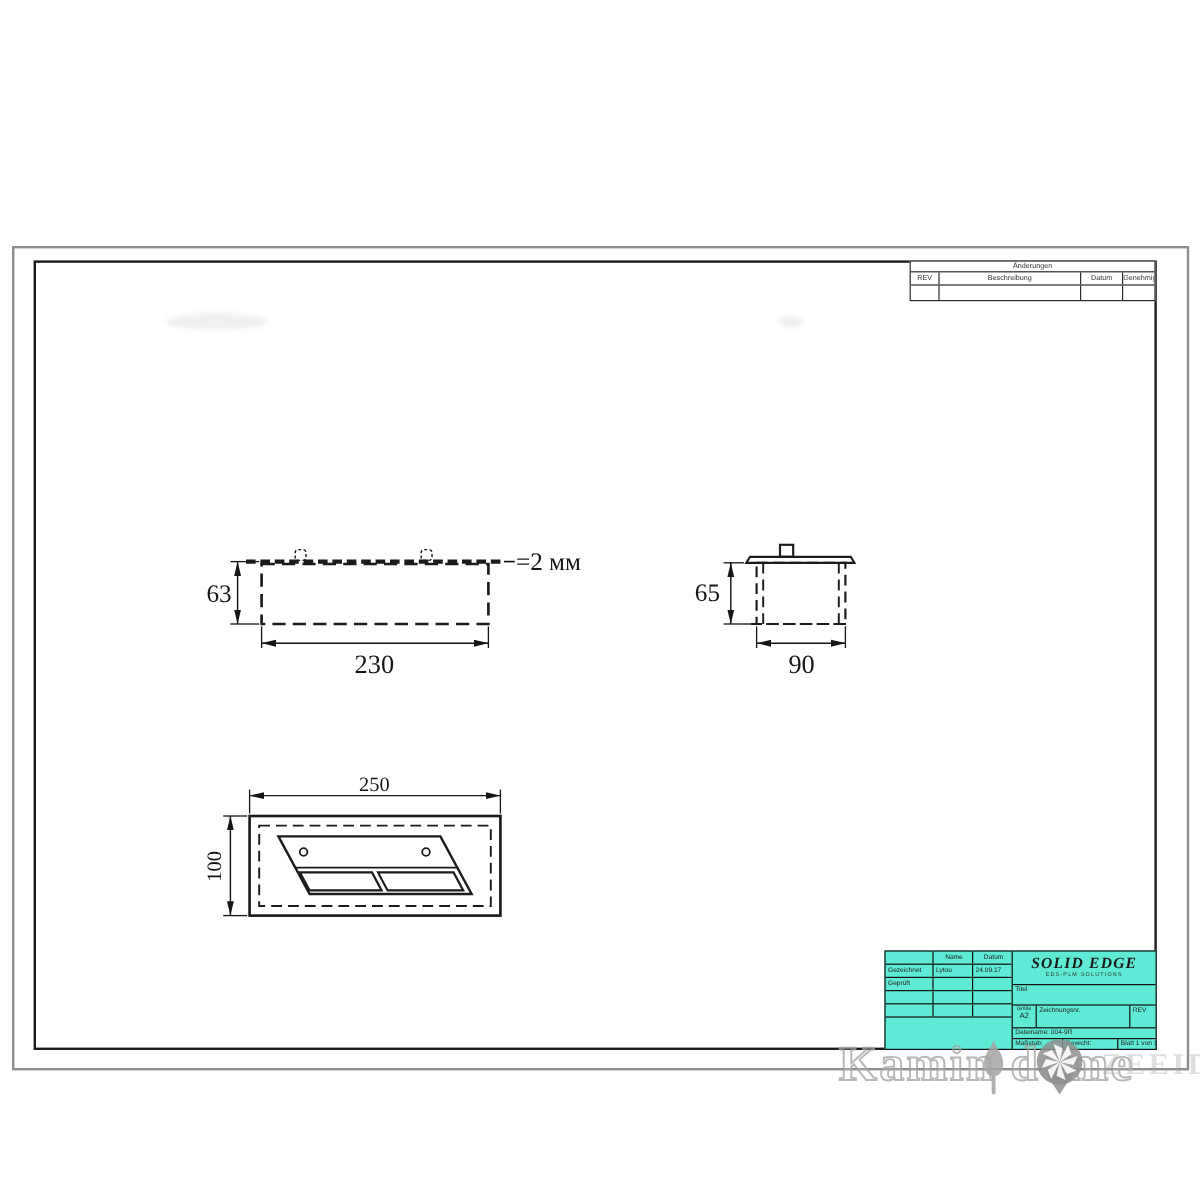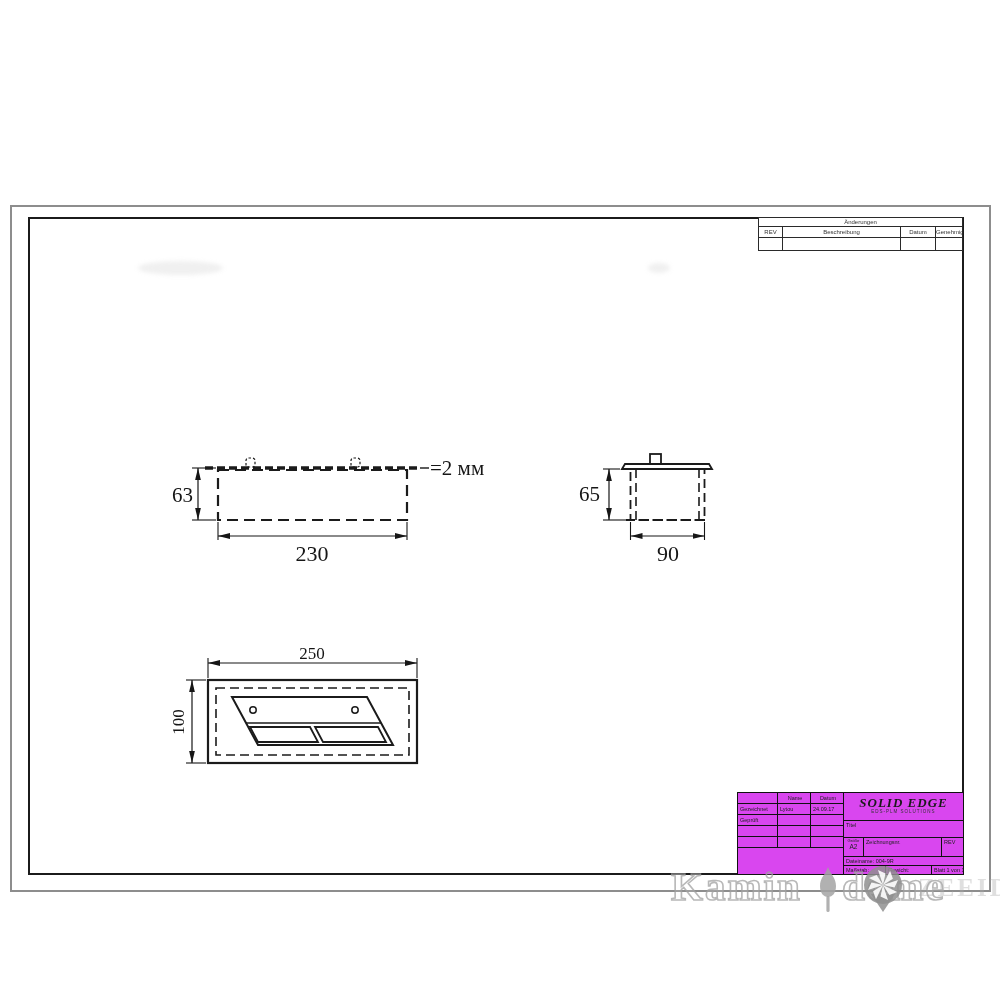--- a/index.html
+++ b/index.html
@@ -21,21 +21,21 @@
   .rev-row.empty{height:12px;}
   .rev-cell{box-sizing:border-box;border-right:1px solid #2a2a2a;text-align:center;overflow:hidden;white-space:nowrap;}
   .rev-cell:last-child{border-right:none;}
   .c0{width:24px;} .c1{width:118px;} .c2{width:35px;} .c3{width:28px;flex:1;}
 
   
   .view-svg{position:absolute;overflow:visible;}
   .dim-text{font-family:"Liberation Serif",serif;fill:#161616;}
 
   
-  .tb{position:absolute;left:737px;top:792px;width:227px;height:83px;background:#d946ef;
+  .tb{position:absolute;left:737px;top:792px;width:227px;height:83px;background:#5eead4;
       border:1.5px solid #111;box-sizing:border-box;font-size:5.5px;color:#222;}
   .tb-left{position:absolute;left:0;top:0;width:106px;height:100%;border-right:1.2px solid #111;box-sizing:border-box;}
   .tb-lrow{display:flex;height:11px;border-bottom:1px solid #111;box-sizing:border-box;}
   .tb-lcell{box-sizing:border-box;border-right:1px solid #111;overflow:hidden;white-space:nowrap;
             line-height:10px;padding-left:2px;}
   .tb-lcell:last-child{border-right:none;}
   .lc0{width:40px;} .lc1{width:33px;} .lc2{width:33px;flex:1;}
   .tb-right{position:absolute;left:106px;top:0;right:0;height:100%;}
   .tb-logo{height:28px;border-bottom:1.2px solid #111;box-sizing:border-box;text-align:center;padding-top:3px;}
   .logo-main{font-family:"Liberation Serif",serif;font-style:italic;font-weight:bold;
@@ -220,21 +220,21 @@
       </div>
       <div class="tb-file">Dateiname: 004-9R</div>
       <div class="tb-bottom">
         <div class="bt-cell b0">Maßstab:</div>
         <div class="bt-cell b1">Gewicht:</div>
         <div class="bt-cell b2">Blatt 1 von 1</div>
       </div>
     </div>
   </div>
 
-  <div class="wm-word" style="left:671px;top:862px;text-align:center;">Kamin</div>
+  <div class="wm-word" style="left:699px;top:862px;text-align:center;">Kamin</div>
   <svg class="wm-svg" style="left:818px;top:866px;" width="20" height="48" viewBox="0 0 20 48">
     <path d="M10,1 C13,9 18,12 18,20 C18,27 14.5,31 10,31 C5.5,31 2,27 2,20 C2,12 7,9 10,1 Z" fill="#a3a3a3" opacity="0.85"></path>
     <rect x="8.4" y="30" width="3.2" height="16" rx="1.6" fill="#a3a3a3" opacity="0.85"></rect>
   </svg>
   <div class="wm-word" style="left:842px;top:862px;">dome</div>
   <svg class="wm-svg" style="left:862px;top:864px;" width="42" height="50" viewBox="0 0 42 50">
     <circle cx="21" cy="21" r="19" fill="#8f8f8f" opacity="0.85"></circle>
     <path d="M9,30 L33,30 L21,48 Z" fill="#8f8f8f" opacity="0.85"></path>
     <g fill="#ffffff" opacity="0.9">
       <path d="M21,21 L16,6 L23.5,9.5 Z" transform="rotate(0 21 21)"></path>

